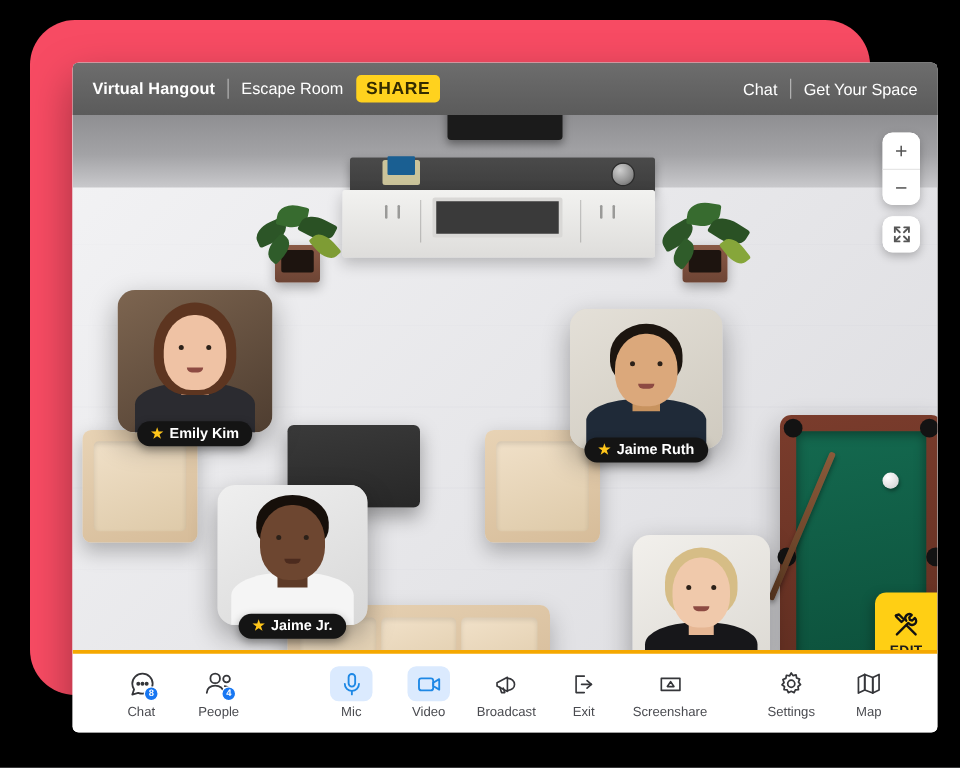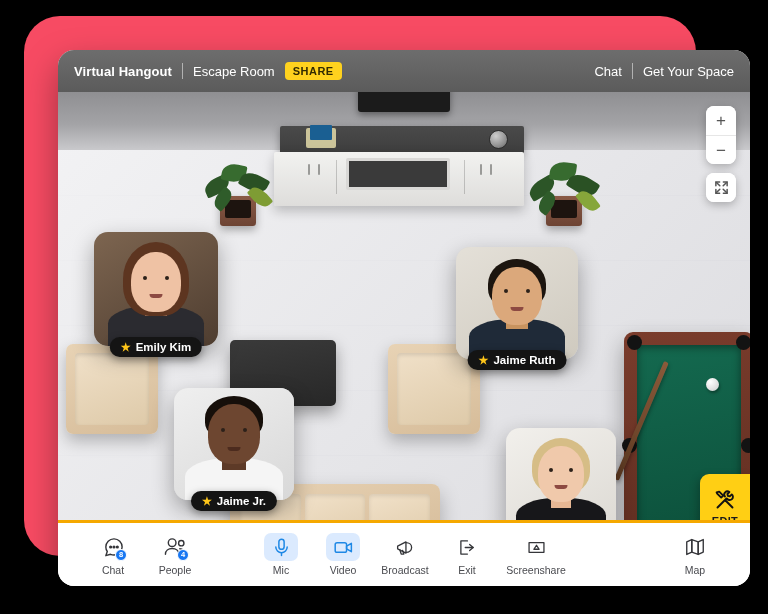--- a/index.html
+++ b/index.html
@@ -19,21 +19,21 @@
     width: 672px; height: 540px;
     background: #f74b63;
     border-radius: 36px;
   }
 
   
   .window {
     position: absolute;
     left: 58px; top: 50px;
     width: 692px; height: 536px;
-    border-radius: 16px;
+    border-radius: 5px;
     overflow: hidden;
     background: #fff;
     box-shadow: 0 14px 34px rgba(0,0,0,.35);
   }
 
   
   .header {
     position: absolute; left: 0; top: 0;
     width: 100%; height: 42px;
     display: flex; align-items: center;
@@ -46,21 +46,21 @@
   .hdr-right { display: flex; align-items: center; gap: 10px; margin-left: auto; }
   .hdr-title { font-size: 13px; font-weight: bold; letter-spacing: .1px; }
   .hdr-sub { font-size: 13px; font-weight: normal; }
   .hdr-sep {
     width: 1px; height: 16px;
     background: rgba(255,255,255,.5);
     display: inline-block;
   }
   .share-badge {
     background: #ffd21e; color: #332b00;
-    font-size: 11px; font-weight: bold;
+    font-size: 14px; font-weight: bold;
     letter-spacing: .5px;
     padding: 3px 8px 3px 8px;
     border-radius: 4px;
     line-height: 1.1;
   }
   .hdr-link { font-size: 13px; color: #fff; }
 
   
   .room {
     position: absolute;
@@ -626,20 +626,29 @@
           <svg width="23" height="21" viewBox="0 0 24 24" fill="none" stroke="#35363a" stroke-width="1.5" stroke-linecap="round" stroke-linejoin="round">
             <path d="M3.5 6.5h17v11h-17z"></path>
             <path d="M12 9.5l3 4.5h-6z"></path>
           </svg>
         </div>
         <span class="tb-label">Screenshare</span>
       </div>
 
       <div class="tb-spacer-grow"></div>
 
+      <div class="tb-item">
+        <div class="tb-icon">
+          <svg width="22" height="22" viewBox="0 0 24 24" fill="none" stroke="#35363a" stroke-width="1.5" stroke-linecap="round" stroke-linejoin="round">
+            <circle cx="12" cy="12" r="3.1"></circle>
+            <path d="M12 2.6l1.5 2.3 2.7-.6.5 2.7 2.6 1-1 2.6 1.8 2.1-2.2 1.7.4 2.7-2.7.2-1.1 2.5-2.5-1.2-2.5 1.2-1.1-2.5-2.7-.2.4-2.7L3.9 13 5.7 11 4.7 8.3l2.6-1 .5-2.7 2.7.6z"></path>
+          </svg>
+        </div>
+        <span class="tb-label">Settings</span>
+      </div>
 
       <div class="tb-item">
         <div class="tb-icon">
           <svg width="22" height="22" viewBox="0 0 24 24" fill="none" stroke="#35363a" stroke-width="1.5" stroke-linecap="round" stroke-linejoin="round">
             <path d="M3 6.5l5.5-2.6v13.6L3 20.1z"></path>
             <path d="M8.5 3.9l7 2.6v13.6l-7-2.6z"></path>
             <path d="M15.5 6.5L21 3.9v13.6l-5.5 2.6z"></path>
           </svg>
         </div>
         <span class="tb-label">Map</span>

